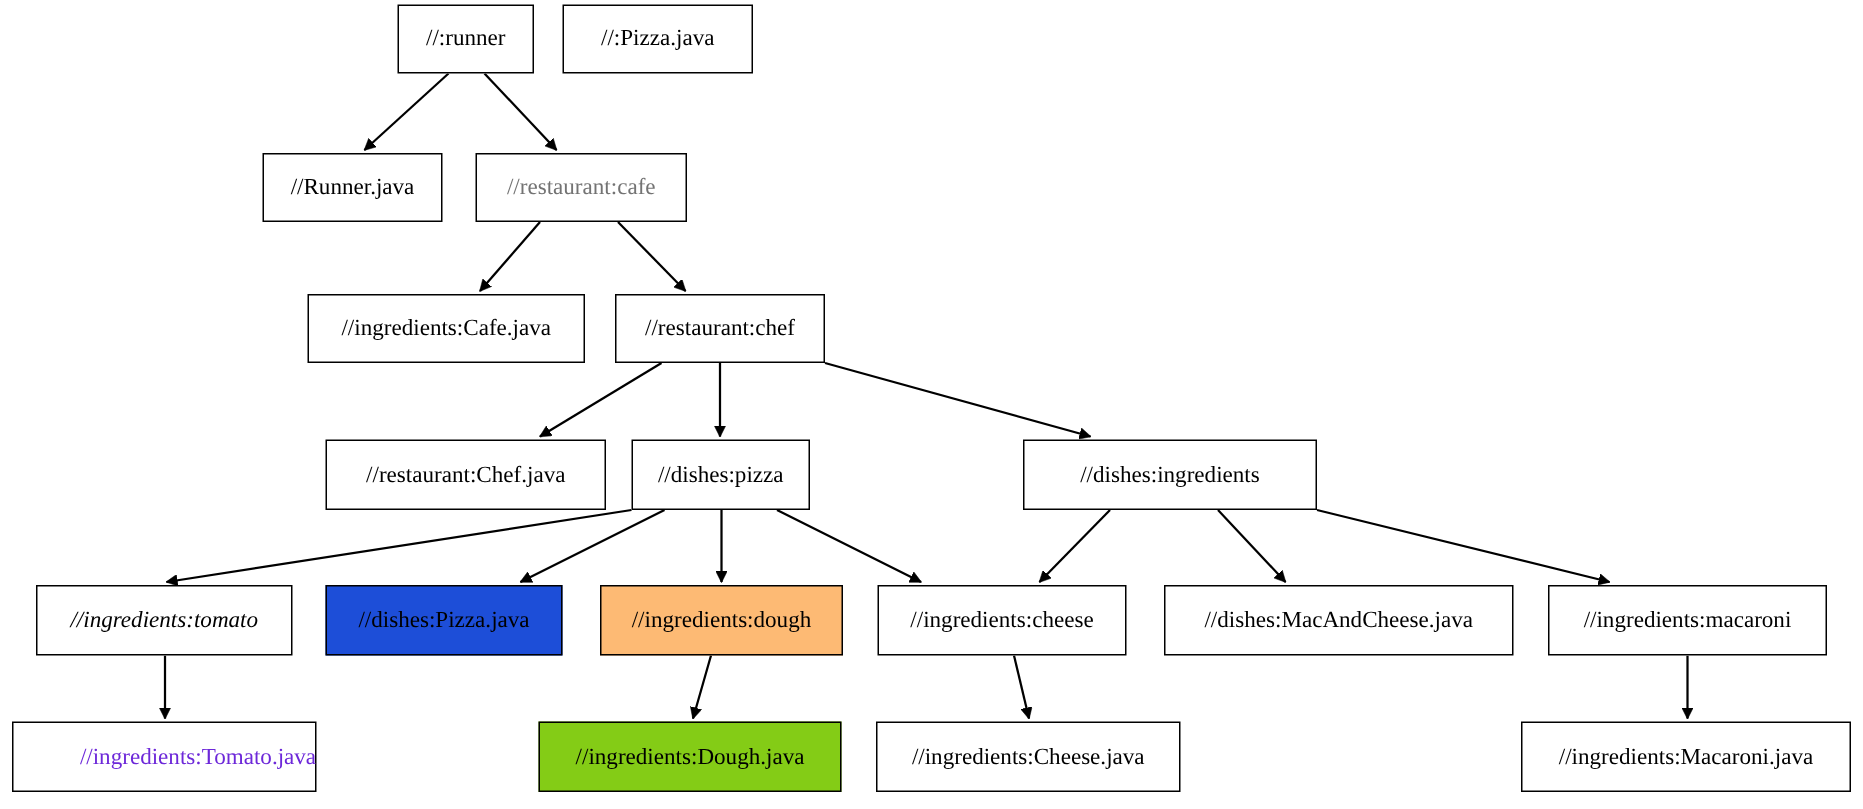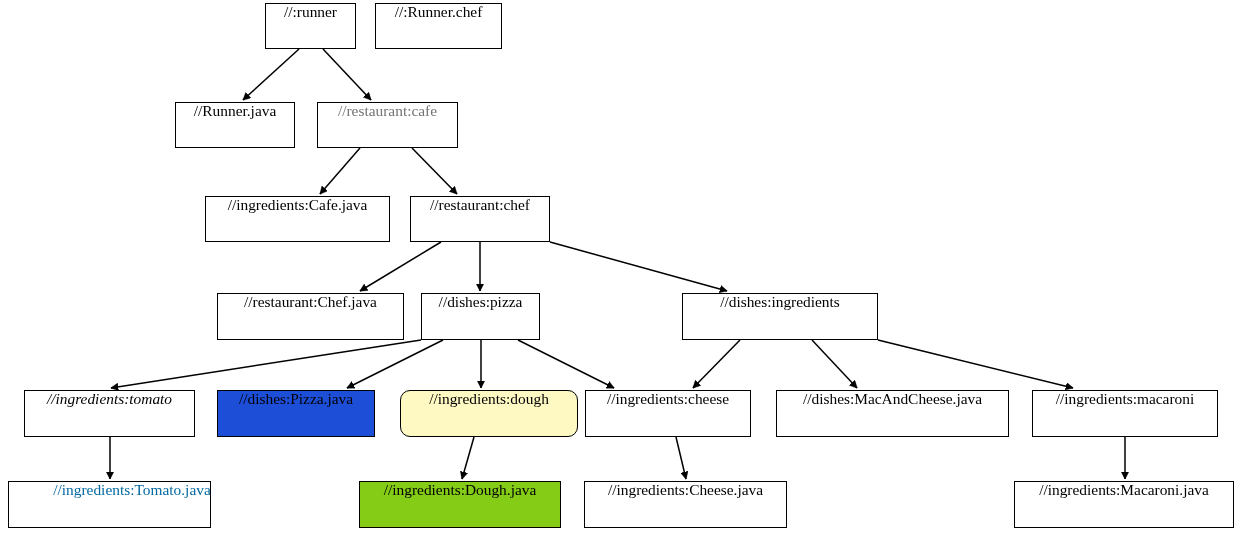--- a/index.html
+++ b/index.html
@@ -22,21 +22,21 @@
     width: 1242px;
     height: 539px;
     pointer-events: none;
   }
   .node {
     position: absolute;
     box-sizing: border-box;
     border: 1px solid #000000;
     background: #ffffff;
     display: flex;
-    align-items: flex-start;
+    align-items: center;
     justify-content: center;
     color: #000000;
     white-space: nowrap;
   }
   .node-label {
     font-size: 15.4px;
     line-height: 1;
     letter-spacing: 0px;
   }
 </style>
@@ -69,21 +69,21 @@
         <line x1="474" y1="437" x2="462" y2="479" stroke="#000000" stroke-width="1.5" marker-end="url(#arrowhead)"></line>
         <line x1="676" y1="437" x2="686" y2="479" stroke="#000000" stroke-width="1.5" marker-end="url(#arrowhead)"></line>
         <line x1="1125" y1="437" x2="1125" y2="479" stroke="#000000" stroke-width="1.5" marker-end="url(#arrowhead)"></line>
       </g>
   </svg>
   <div id="nodes-group">
       <div class="node" style="left: 265px; top: 3px; width: 91px; height: 46px; border-color: rgb(0, 0, 0); background: rgb(255, 255, 255);">
         <span class="node-label" style="color: rgb(0, 0, 0);">//:runner</span>
       </div>
       <div class="node" style="left: 375px; top: 3px; width: 127px; height: 46px; border-color: rgb(0, 0, 0); background: rgb(255, 255, 255);">
-        <span class="node-label" style="color: rgb(0, 0, 0);">//:Runner.chef</span>
+        <span class="node-label" style="color: rgb(0, 0, 0);">//:Pizza.java</span>
       </div>
       <div class="node" style="left: 175px; top: 102px; width: 120px; height: 46px; border-color: rgb(0, 0, 0); background: rgb(255, 255, 255);">
         <span class="node-label" style="color: rgb(0, 0, 0);">//Runner.java</span>
       </div>
       <div class="node" style="left: 317px; top: 102px; width: 141px; height: 46px; border-color: rgb(0, 0, 0); background: rgb(255, 255, 255);">
         <span class="node-label" style="color: #737373;">//restaurant:cafe</span>
       </div>
       <div class="node" style="left: 205px; top: 196px; width: 185px; height: 46px; border-color: rgb(0, 0, 0); background: rgb(255, 255, 255);">
         <span class="node-label" style="color: rgb(0, 0, 0);">//ingredients:Cafe.java</span>
       </div>
@@ -98,34 +98,34 @@
       </div>
       <div class="node" style="left: 682px; top: 293px; width: 196px; height: 47px; border-color: rgb(0, 0, 0); background: rgb(255, 255, 255);">
         <span class="node-label" style="color: rgb(0, 0, 0);">//dishes:ingredients</span>
       </div>
       <div class="node" style="left: 24px; top: 390px; width: 171px; height: 47px; border-color: rgb(0, 0, 0); background: rgb(255, 255, 255);">
         <span class="node-label" style="color: rgb(0, 0, 0); font-style: italic;">//ingredients:tomato</span>
       </div>
       <div class="node" style="left: 217px; top: 390px; width: 158px; height: 47px; border-color: rgb(0, 0, 0); background: #1d4ed8;">
         <span class="node-label" style="color: rgb(0, 0, 0);">//dishes:Pizza.java</span>
       </div>
-      <div class="node" style="left: 400px; top: 390px; width: 178px; height: 47px; border-color: rgb(0, 0, 0); background: #fef9c3; border-radius: 10px;">
+      <div class="node" style="left: 400px; top: 390px; width: 162px; height: 47px; border-color: rgb(0, 0, 0); background: #fdba74;">
         <span class="node-label" style="color: rgb(0, 0, 0);">//ingredients:dough</span>
       </div>
       <div class="node" style="left: 585px; top: 390px; width: 166px; height: 47px; border-color: rgb(0, 0, 0); background: rgb(255, 255, 255);">
         <span class="node-label" style="color: rgb(0, 0, 0);">//ingredients:cheese</span>
       </div>
       <div class="node" style="left: 776px; top: 390px; width: 233px; height: 47px; border-color: rgb(0, 0, 0); background: rgb(255, 255, 255);">
         <span class="node-label" style="color: rgb(0, 0, 0);">//dishes:MacAndCheese.java</span>
       </div>
       <div class="node" style="left: 1032px; top: 390px; width: 186px; height: 47px; border-color: rgb(0, 0, 0); background: rgb(255, 255, 255);">
         <span class="node-label" style="color: rgb(0, 0, 0);">//ingredients:macaroni</span>
       </div>
       <div class="node" style="left: 8px; top: 481px; width: 203px; height: 47px; border-color: rgb(0, 0, 0); background: rgb(255, 255, 255);">
-        <span class="node-label" style="color: #0369a1; margin-left: 45px;">//ingredients:Tomato.java</span>
+        <span class="node-label" style="color: #6d28d9; margin-left: 45px;">//ingredients:Tomato.java</span>
       </div>
       <div class="node" style="left: 359px; top: 481px; width: 202px; height: 47px; border-color: rgb(0, 0, 0); background: #84cc16;">
         <span class="node-label" style="color: rgb(0, 0, 0);">//ingredients:Dough.java</span>
       </div>
       <div class="node" style="left: 584px; top: 481px; width: 203px; height: 47px; border-color: rgb(0, 0, 0); background: rgb(255, 255, 255);">
         <span class="node-label" style="color: rgb(0, 0, 0);">//ingredients:Cheese.java</span>
       </div>
       <div class="node" style="left: 1014px; top: 481px; width: 220px; height: 47px; border-color: rgb(0, 0, 0); background: rgb(255, 255, 255);">
         <span class="node-label" style="color: rgb(0, 0, 0);">//ingredients:Macaroni.java</span>
       </div>

